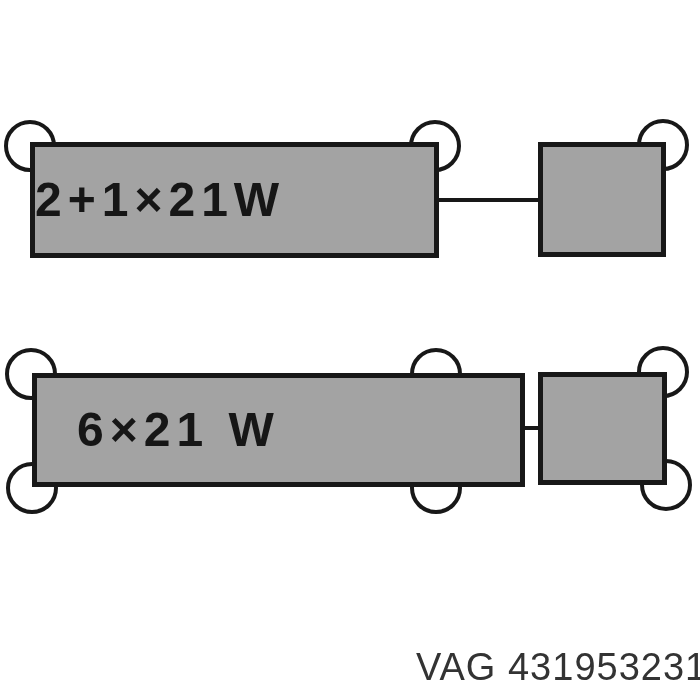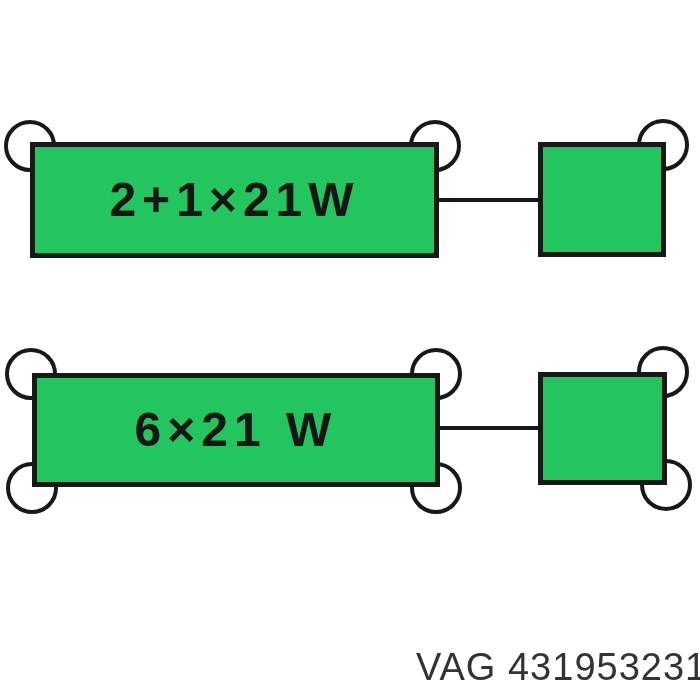--- a/index.html
+++ b/index.html
@@ -29,26 +29,26 @@
   .wire {
     position: absolute;
     height: 4px;
     background: #181818;
     z-index: 1;
   }
 
   
   .box {
     position: absolute;
-    background: #22c55e;
+    background: #a3a3a3;
     border: 5px solid #181818;
     z-index: 2;
     display: flex;
     flex-direction: column;
-    align-items: center;
+    align-items: flex-start;
     justify-content: center;
   }
 
   .load-label {
     font-weight: bold;
     font-size: 48px;
     line-height: 50px;
     letter-spacing: 6px;
     color: #161616;
     text-align: center;
@@ -89,21 +89,21 @@
 
   <div class="pin" style="left:5px;   top:348px;"></div>
   <div class="pin" style="left:410px; top:348px;"></div>
   <div class="pin" style="left:6px;   top:462px;"></div>
   <div class="pin" style="left:410px; top:462px;"></div>
   <div class="pin" style="left:637px; top:346px;"></div>
   <div class="pin" style="left:640px; top:459px;"></div>
 
   <div class="wire" style="left:432px; top:426px; width:113px;"></div>
 
-  <div class="box" style="left:32px; top:373px; width:408px; height:114px;">
+  <div class="box" style="left:32px; top:373px; width:493px; height:114px;padding-left:40px;">
     <div class="load-label">
       <span>6×21 W</span>
     </div>
   </div>
 
   <div class="box" style="left:538px; top:372px; width:129px; height:113px;"></div>
 
   <div class="caption">VAG 431953231</div>
 
 </div>

